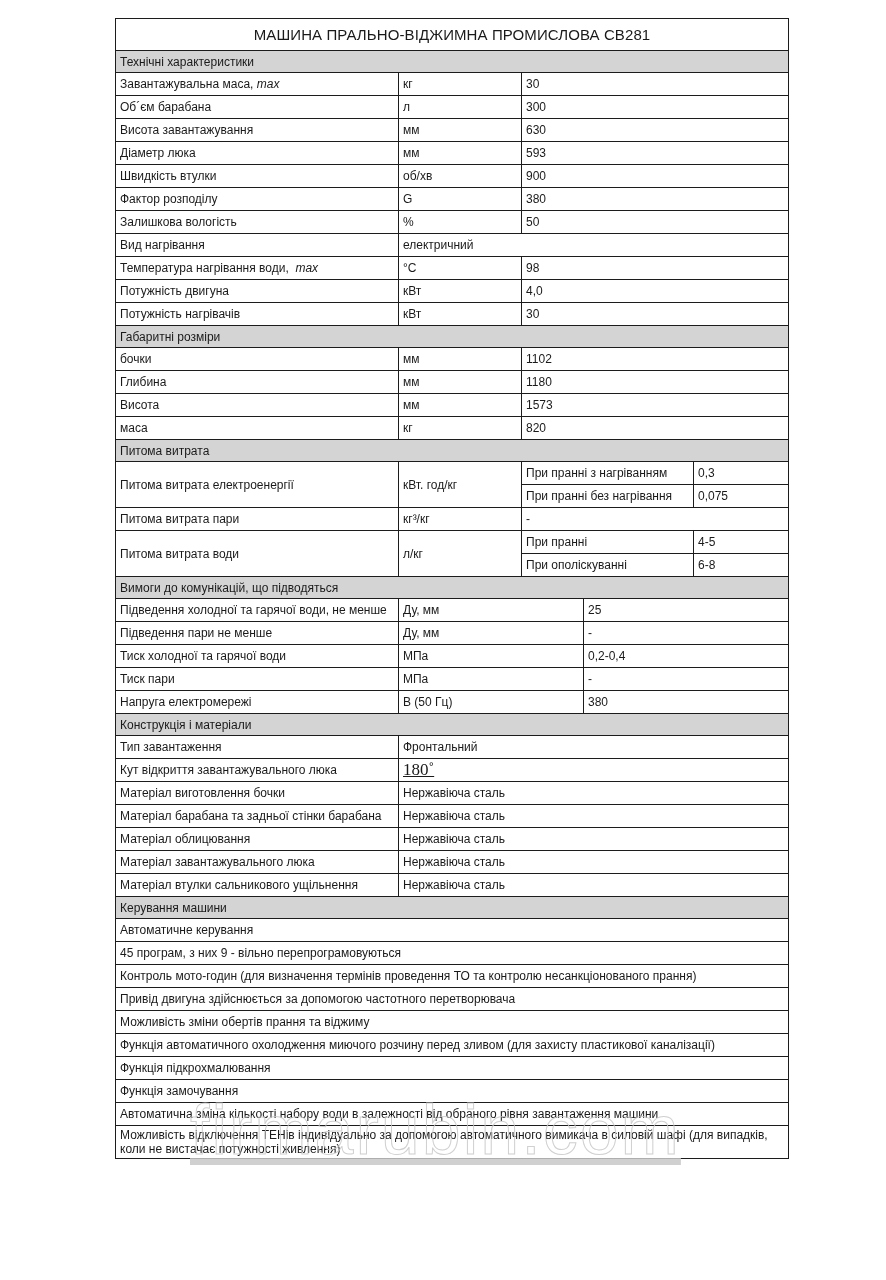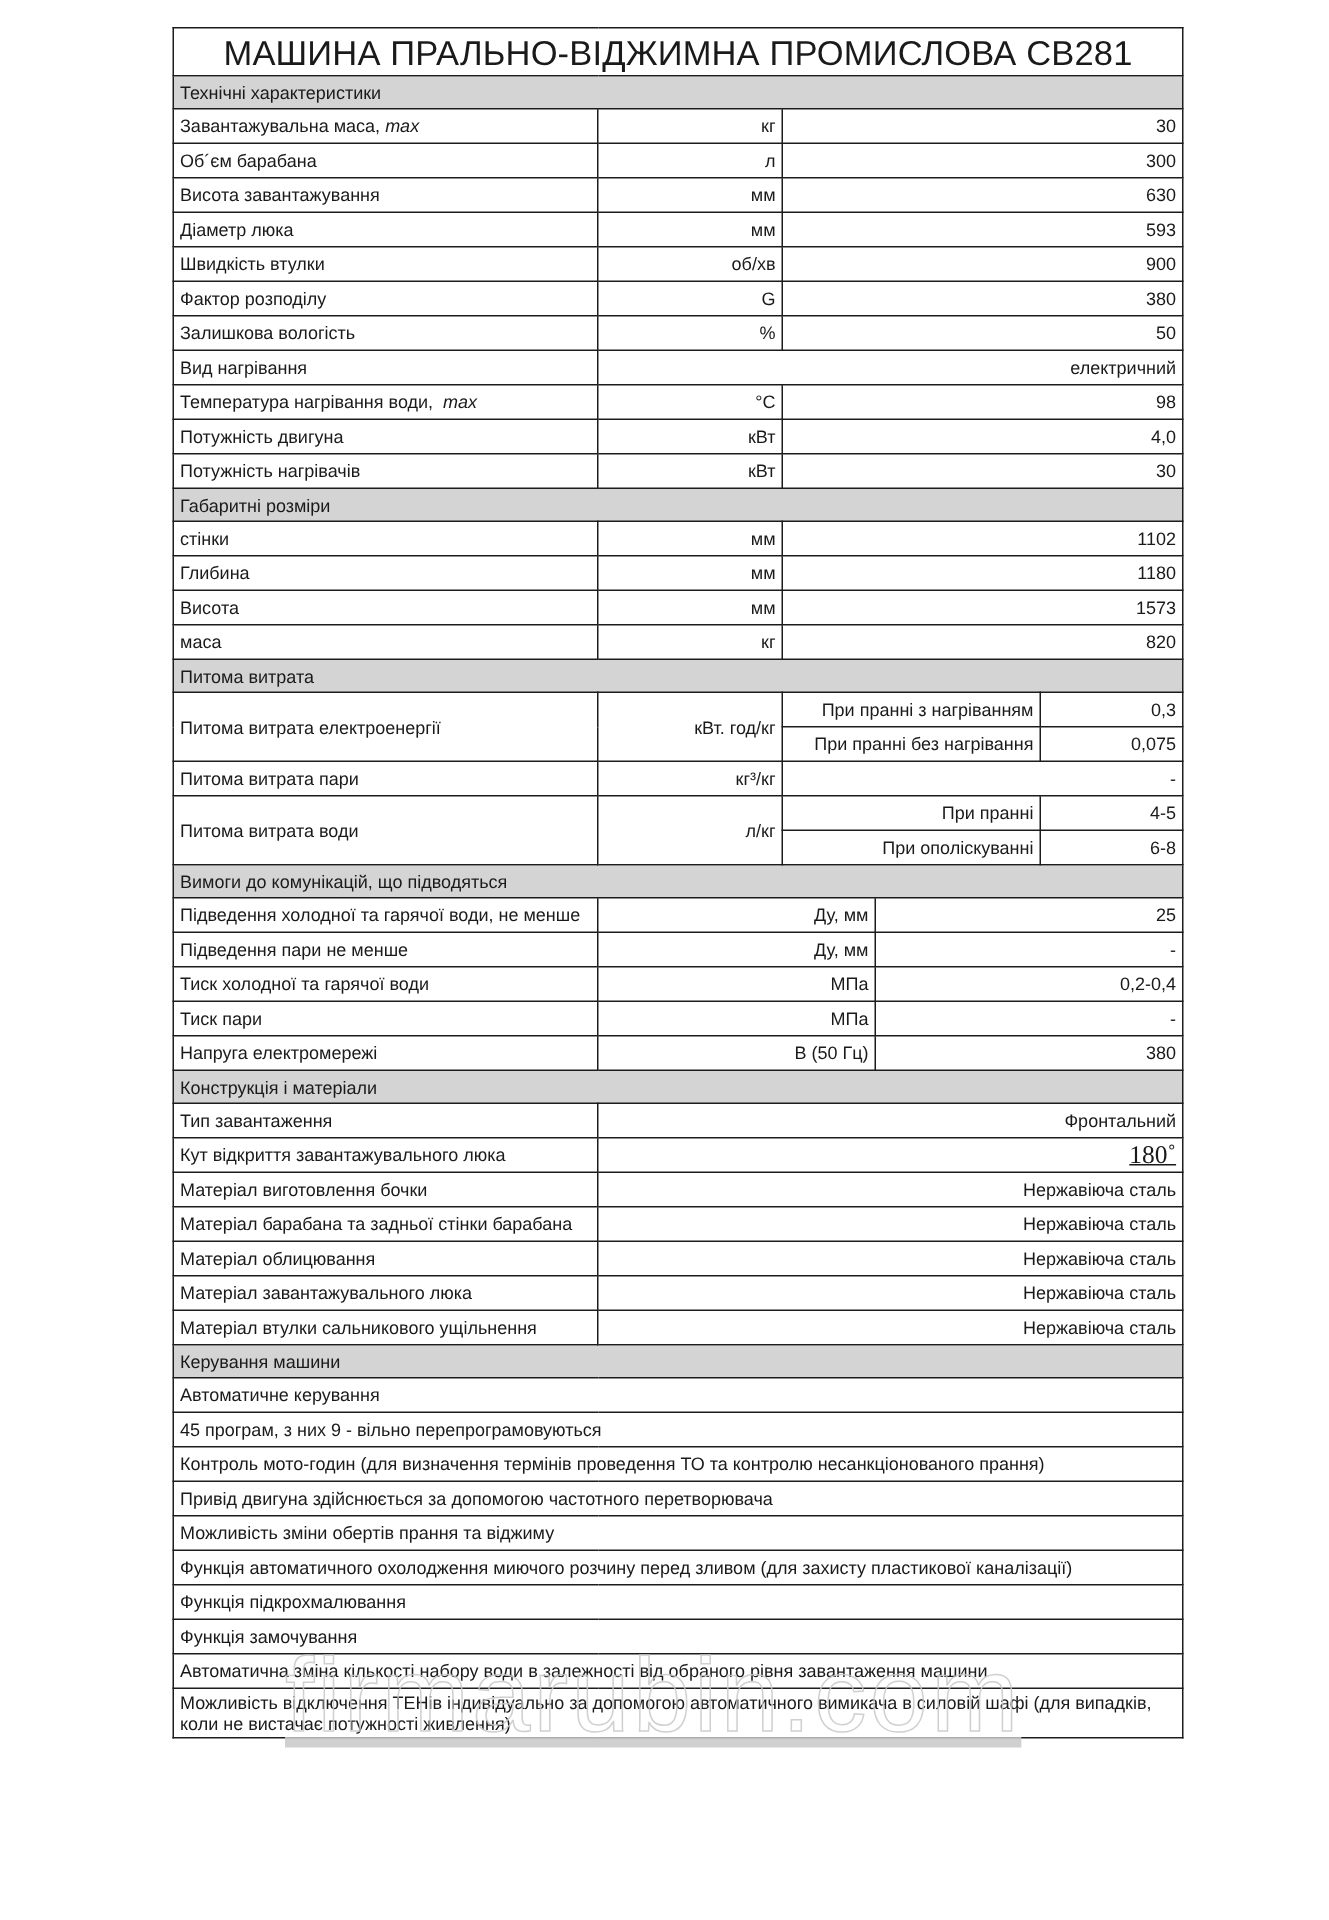--- a/index.html
+++ b/index.html
@@ -2,22 +2,22 @@
 <html><head>
 <meta charset="utf-8">
 <style>
   html, body { margin: 0; padding: 0; background: #ffffff; }
   body { width: 886px; height: 1280px; position: relative; overflow: hidden;
          font-family: "Liberation Sans", "DejaVu Sans", sans-serif; color: #1a1a1a; }
   .sheet { position: absolute; left: 115px; top: 18px; width: 673px; }
   table { border-collapse: collapse; width: 673px; table-layout: fixed; }
   td { border: 1.5px solid #1c1c1c; font-size: 12px; height: 22px; padding: 0 4px;
        line-height: 14px; vertical-align: middle; white-space: nowrap; overflow: hidden; }
-  td.c { text-align: right; }
-  td.title { height: 31px; font-size: 23px; text-align: center; letter-spacing: 0.1px; }
+  td.c { text-align: left; }
+  td.title { height: 31px; font-size: 15px; text-align: center; letter-spacing: 0.1px; }
   td.sec { background: #d4d4d4; text-align: left; height: 21px; }
   td.wrap { white-space: normal; height: auto; padding-top: 2px; padding-bottom: 2px; }
   .serif { font-family: "Liberation Serif", "DejaVu Serif", serif; font-size: 17px; text-decoration: underline; }
   i { }
   .watermark { position: absolute; left: 190px; top: 1090px; font-size: 70px;
                font-family: "Liberation Sans", sans-serif; color: transparent;
                -webkit-text-stroke: 1px #c8c8c8; letter-spacing: 2px;
                pointer-events: none; opacity: 0.85; text-decoration: underline; }
 </style>
 </head>
@@ -93,21 +93,21 @@
   <tr>
     <td>Потужність нагрівачів</td>
     <td class="c">кВт</td>
     <td class="c" colspan="3">30</td>
   </tr>
 
   <tr>
           <td colspan="5" class="sec">Габаритні розміри</td>
         </tr>
   <tr>
-    <td>стінки</td>
+    <td>бочки</td>
     <td class="c">мм</td>
     <td class="c" colspan="3">1102</td>
   </tr>
   <tr>
     <td>Глибина</td>
     <td class="c">мм</td>
     <td class="c" colspan="3">1180</td>
   </tr>
   <tr>
     <td>Висота</td>

